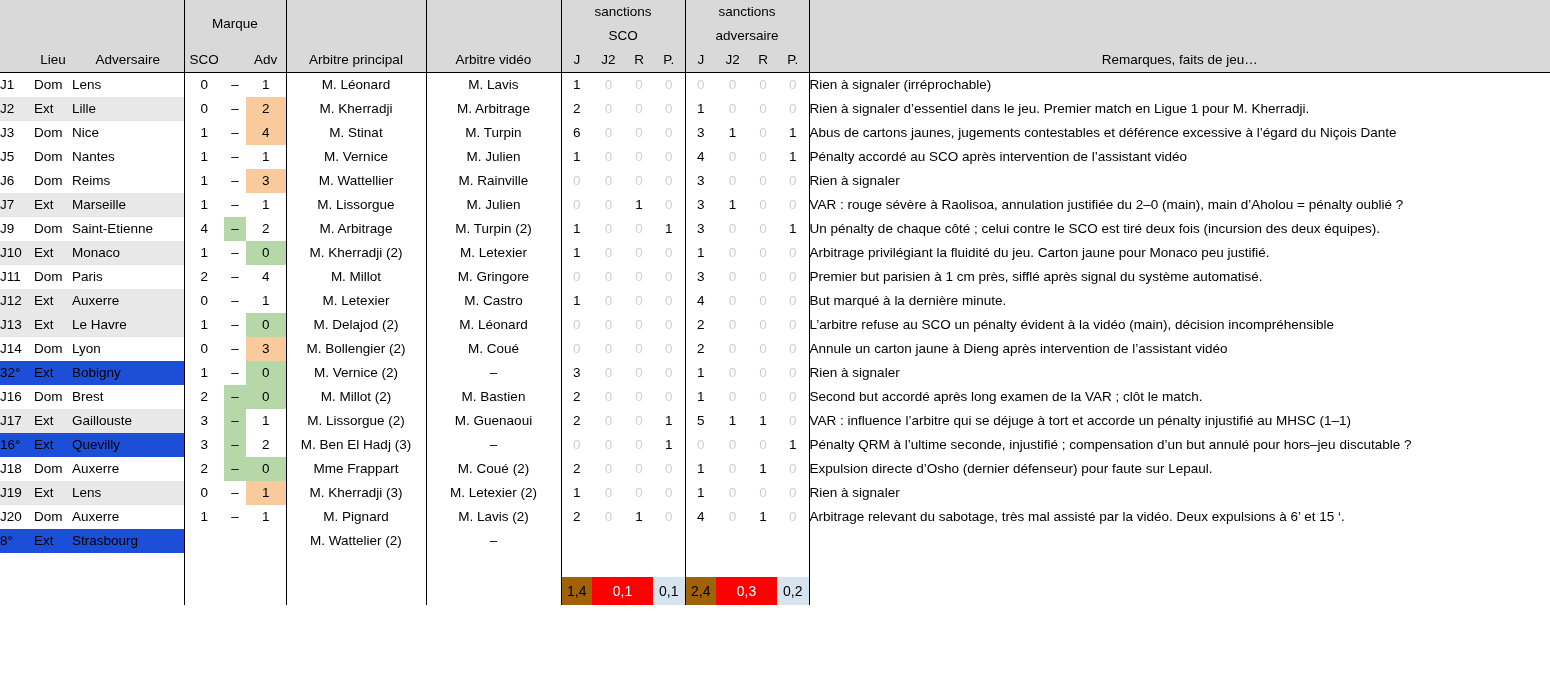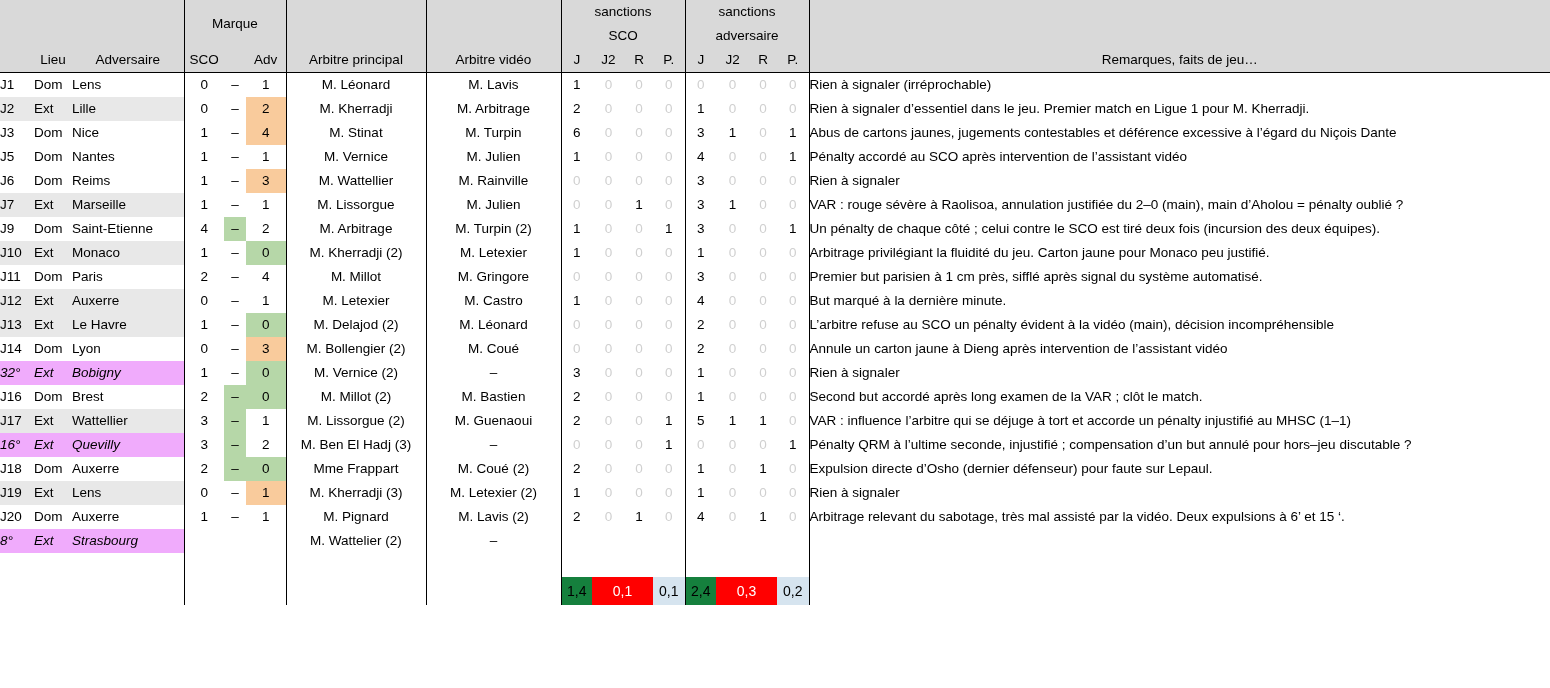--- a/index.html
+++ b/index.html
@@ -45,38 +45,38 @@
 
   .c-center { text-align: center; }
 
   
   tr.row td { height: 24px; }
   .jcol { text-align: left; padding-left: 6px; }
   .lieucol { text-align: left; padding-left: 4px; }
   .advcol { text-align: left; padding-left: 8px; }
 
   .shade-grey { background: #e8e8e8; }
-  .shade-pink { background: #f0abfc; font-style: italic; }
+  .shade-pink { background: #1d4ed8; }
   .shade-none { background: transparent; }
 
   .score { text-align: center; }
   .dash { text-align: center; }
 
   .mk-orange { background: #f9cb9c; }
   .mk-green  { background: #b6d7a8; }
   .mk-plain  { background: transparent; }
 
   .num { text-align: center; }
   .zero { color: #d0d0d0; }
 
   .rem { text-align: left; padding-left: 6px; }
 
   
   tr.footer td { height: 28px; line-height: 28px; text-align: center; font-size: 14px; }
-  .f-yellow { background: #15803d; }
+  .f-yellow { background: #a16207; }
   .f-red { background: #ff0000; color: #ffffff; font-weight: normal; }
   .f-blue { background: #d6e4ef; }
 </style>
 </head>
 <body>
 
 <table class="sheet">
   <colgroup>
     <col style="width:34px">
     <col style="width:38px">
@@ -399,21 +399,21 @@
         <td class="num zero">0</td>
         <td class="num vsep-l">1</td>
         <td class="num zero">0</td>
         <td class="num zero">0</td>
         <td class="num zero">0</td>
         <td class="rem vsep-l">Second but accordé après long examen de la VAR ; clôt le match.</td>
       </tr>
       <tr class="row">
         <td class="jcol shade-grey">J17</td>
         <td class="lieucol shade-grey">Ext</td>
-        <td class="advcol shade-grey">Wattellier</td>
+        <td class="advcol shade-grey">Gaillouste</td>
         <td class="score vsep-l">3</td>
         <td class="dash mk-green">–</td>
         <td class="score mk-plain">1</td>
         <td class="c-center vsep-l">M. Lissorgue (2)</td>
         <td class="c-center vsep-l">M. Guenaoui</td>
         <td class="num vsep-l">2</td>
         <td class="num zero">0</td>
         <td class="num zero">0</td>
         <td class="num">1</td>
         <td class="num vsep-l">5</td>

